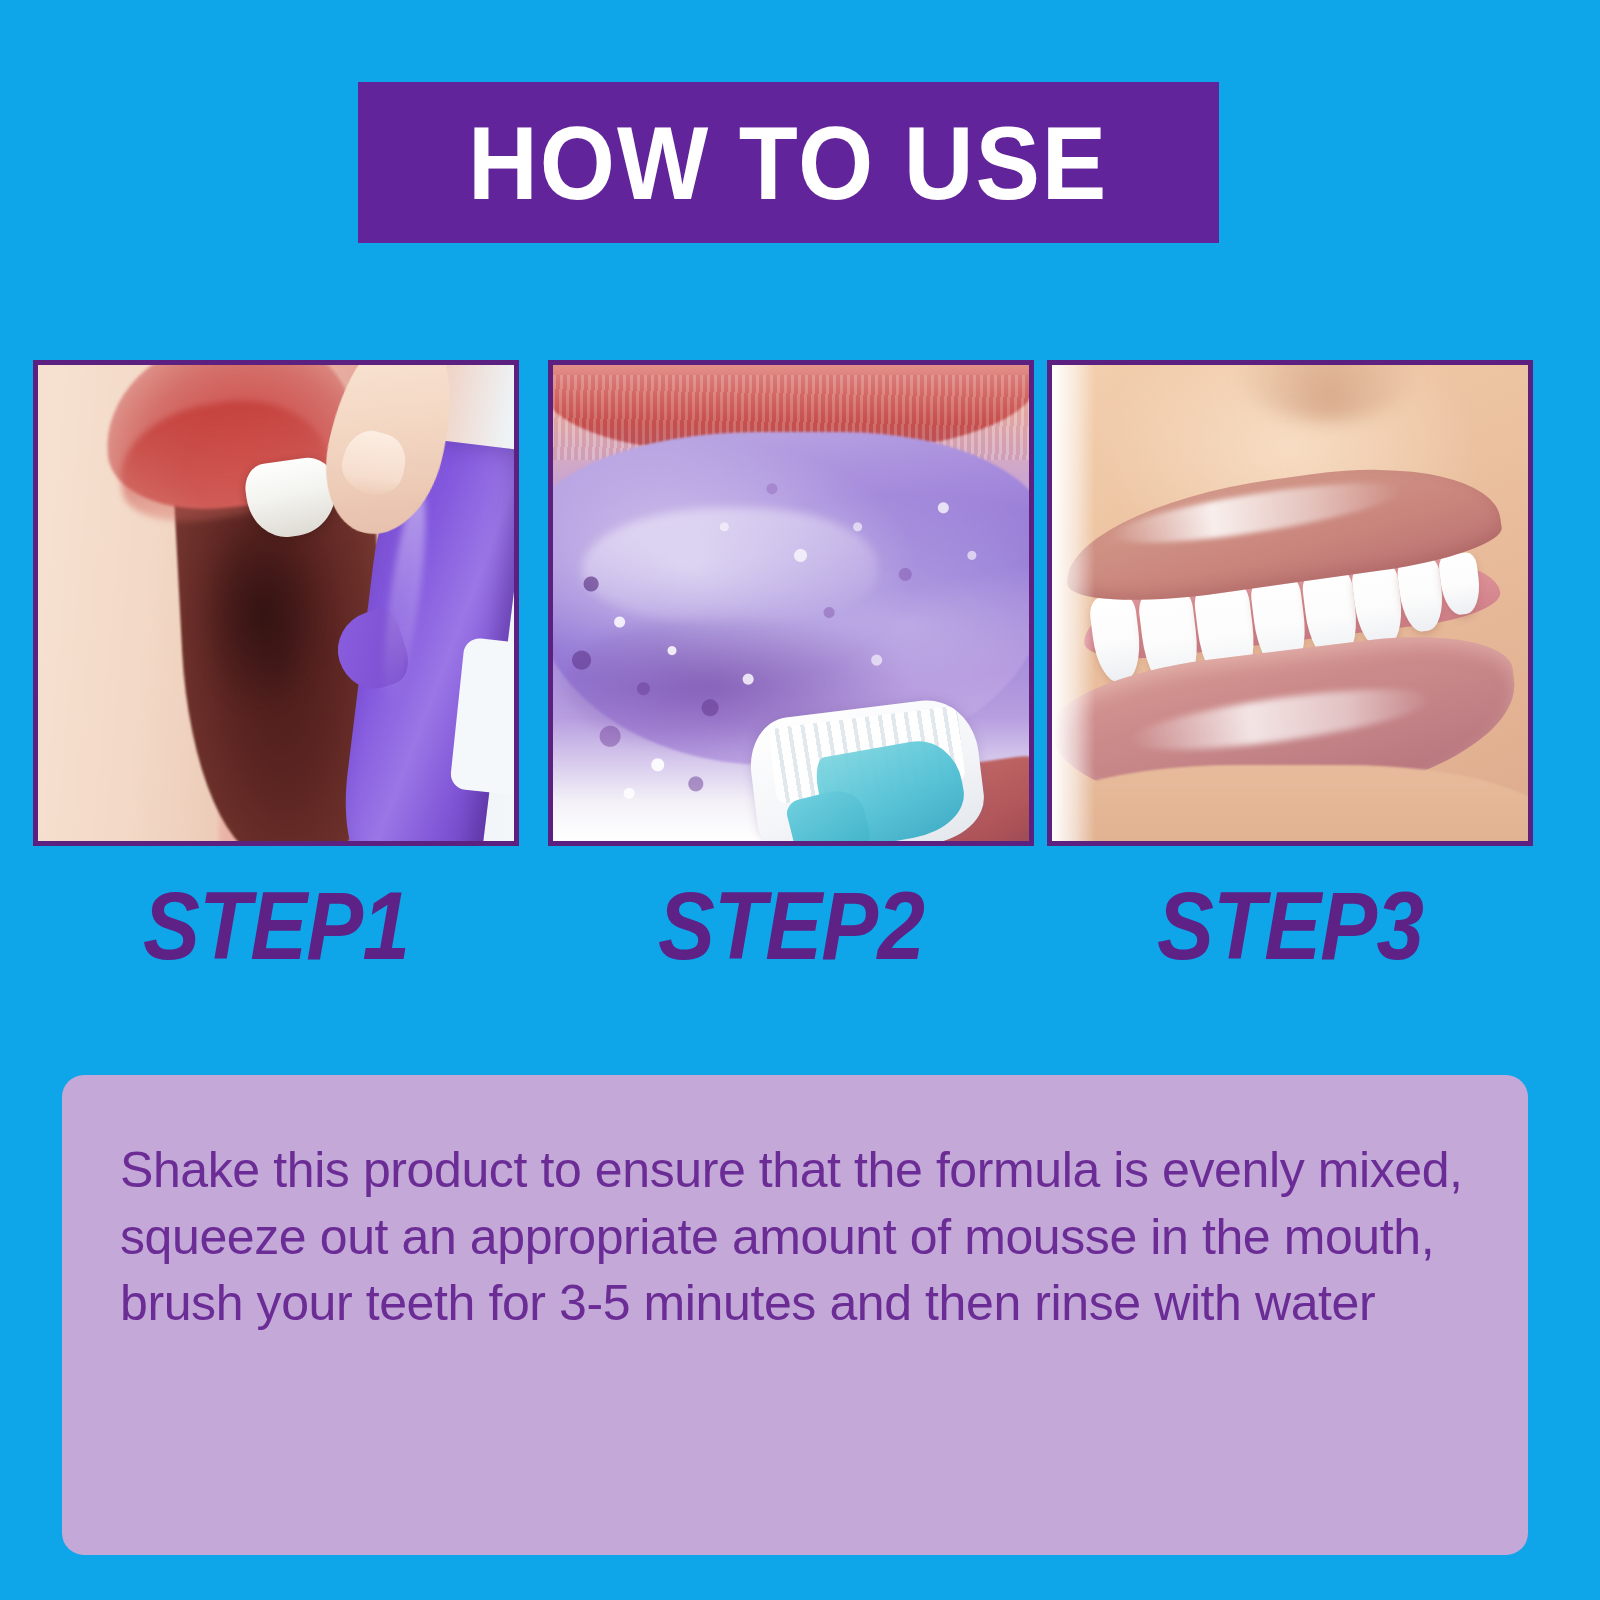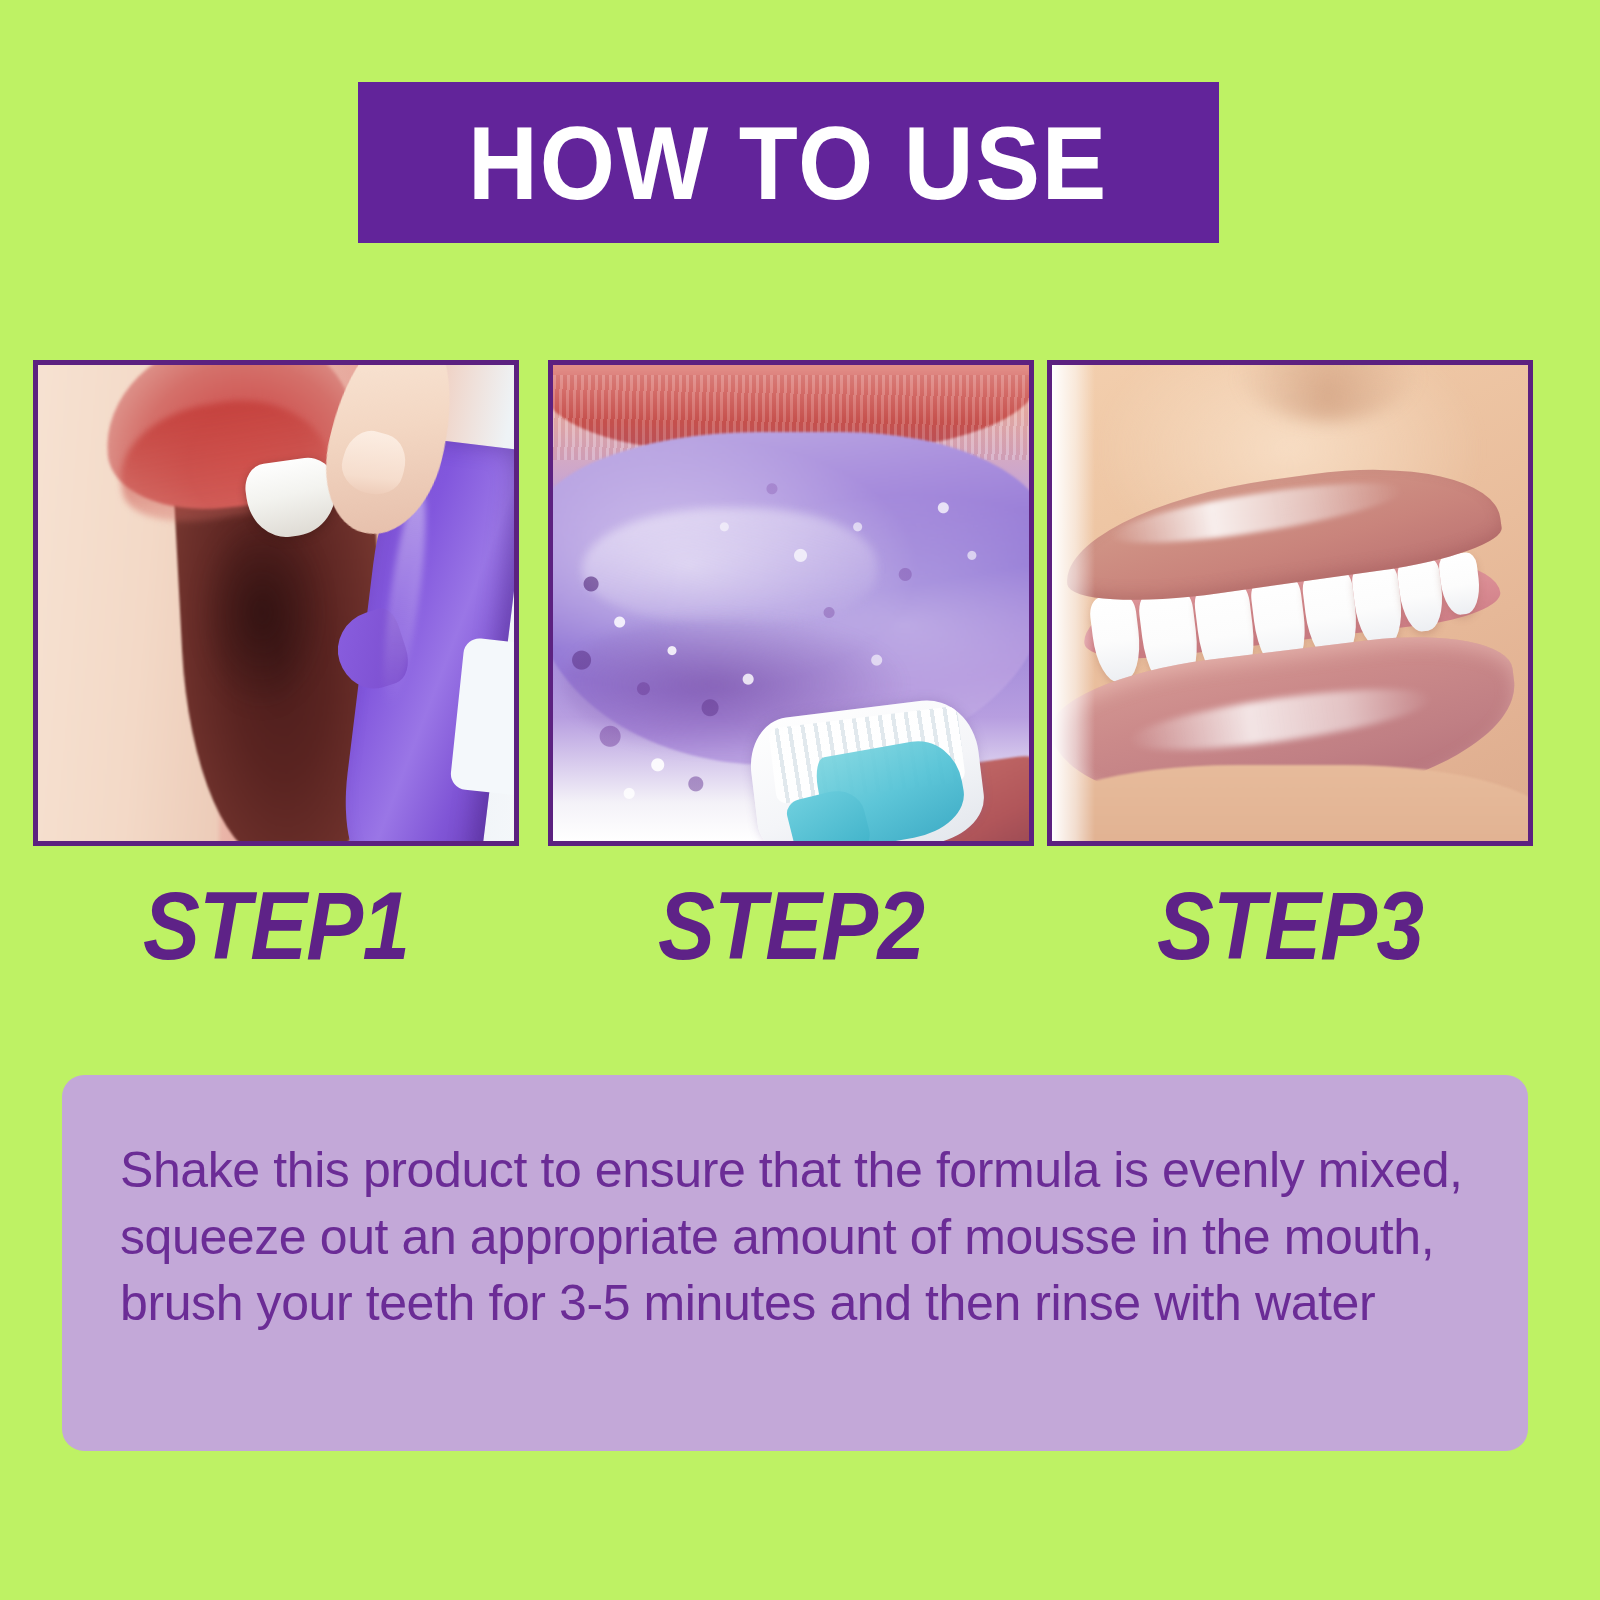--- a/index.html
+++ b/index.html
@@ -9,21 +9,21 @@
     height: 1600px;
     background: #ffffff;
     font-family: "Liberation Sans", sans-serif;
     overflow: hidden;
   }
 
   #page {
     position: relative;
     width: 1600px;
     height: 1600px;
-    background: #bef264;
+    background: #0ea5e9;
   }
 
   
   .header-banner {
     position: absolute;
     left: 358px;
     top: 82px;
     width: 861px;
     height: 161px;
     background: #62249A;
@@ -357,21 +357,21 @@
   .step-1 { left: 0px; }
   .step-2 { left: 515px; }
   .step-3 { left: 1014px; }
 
   
   .desc-box {
     position: absolute;
     left: 62px;
     top: 1075px;
     width: 1466px;
-    height: 376px;
+    height: 480px;
     background: #C3A8D8;
     border-radius: 22px;
     padding: 62px 56px 40px 58px;
   }
   .desc-text {
     color: #6B2C96;
     font-family: "Liberation Sans", sans-serif;
     font-size: 50px;
     font-weight: normal;
     line-height: 1.33;

